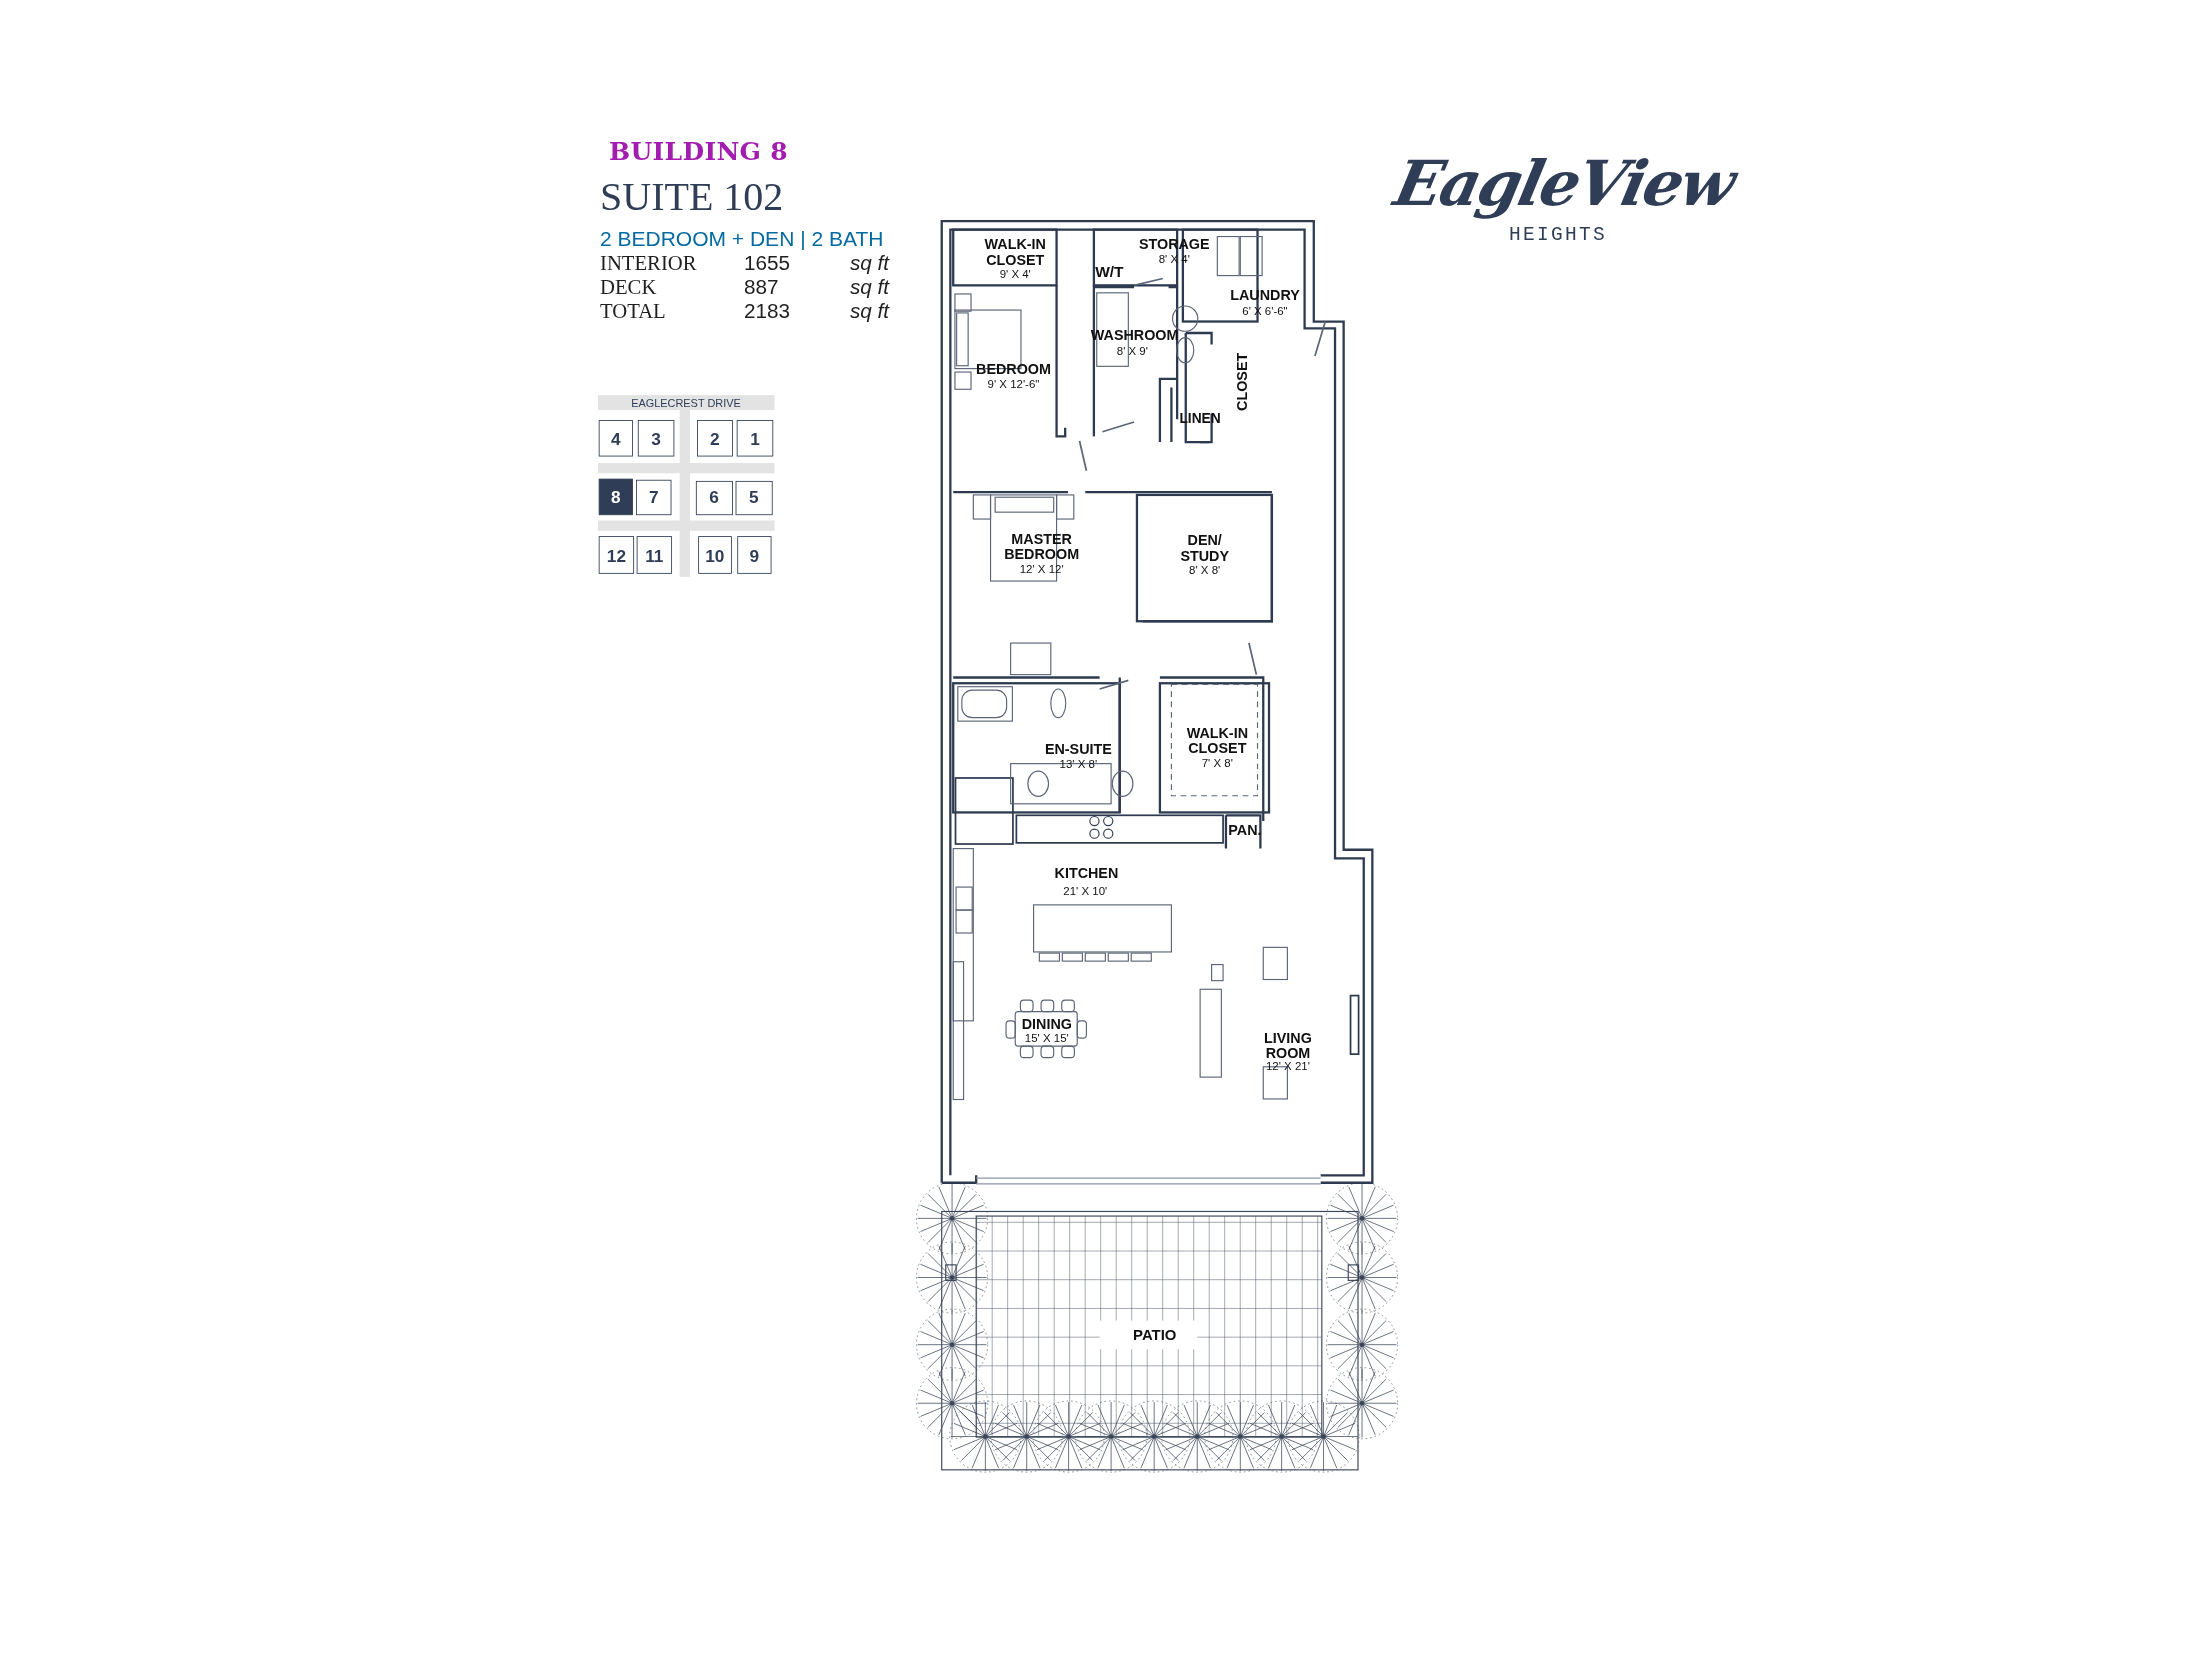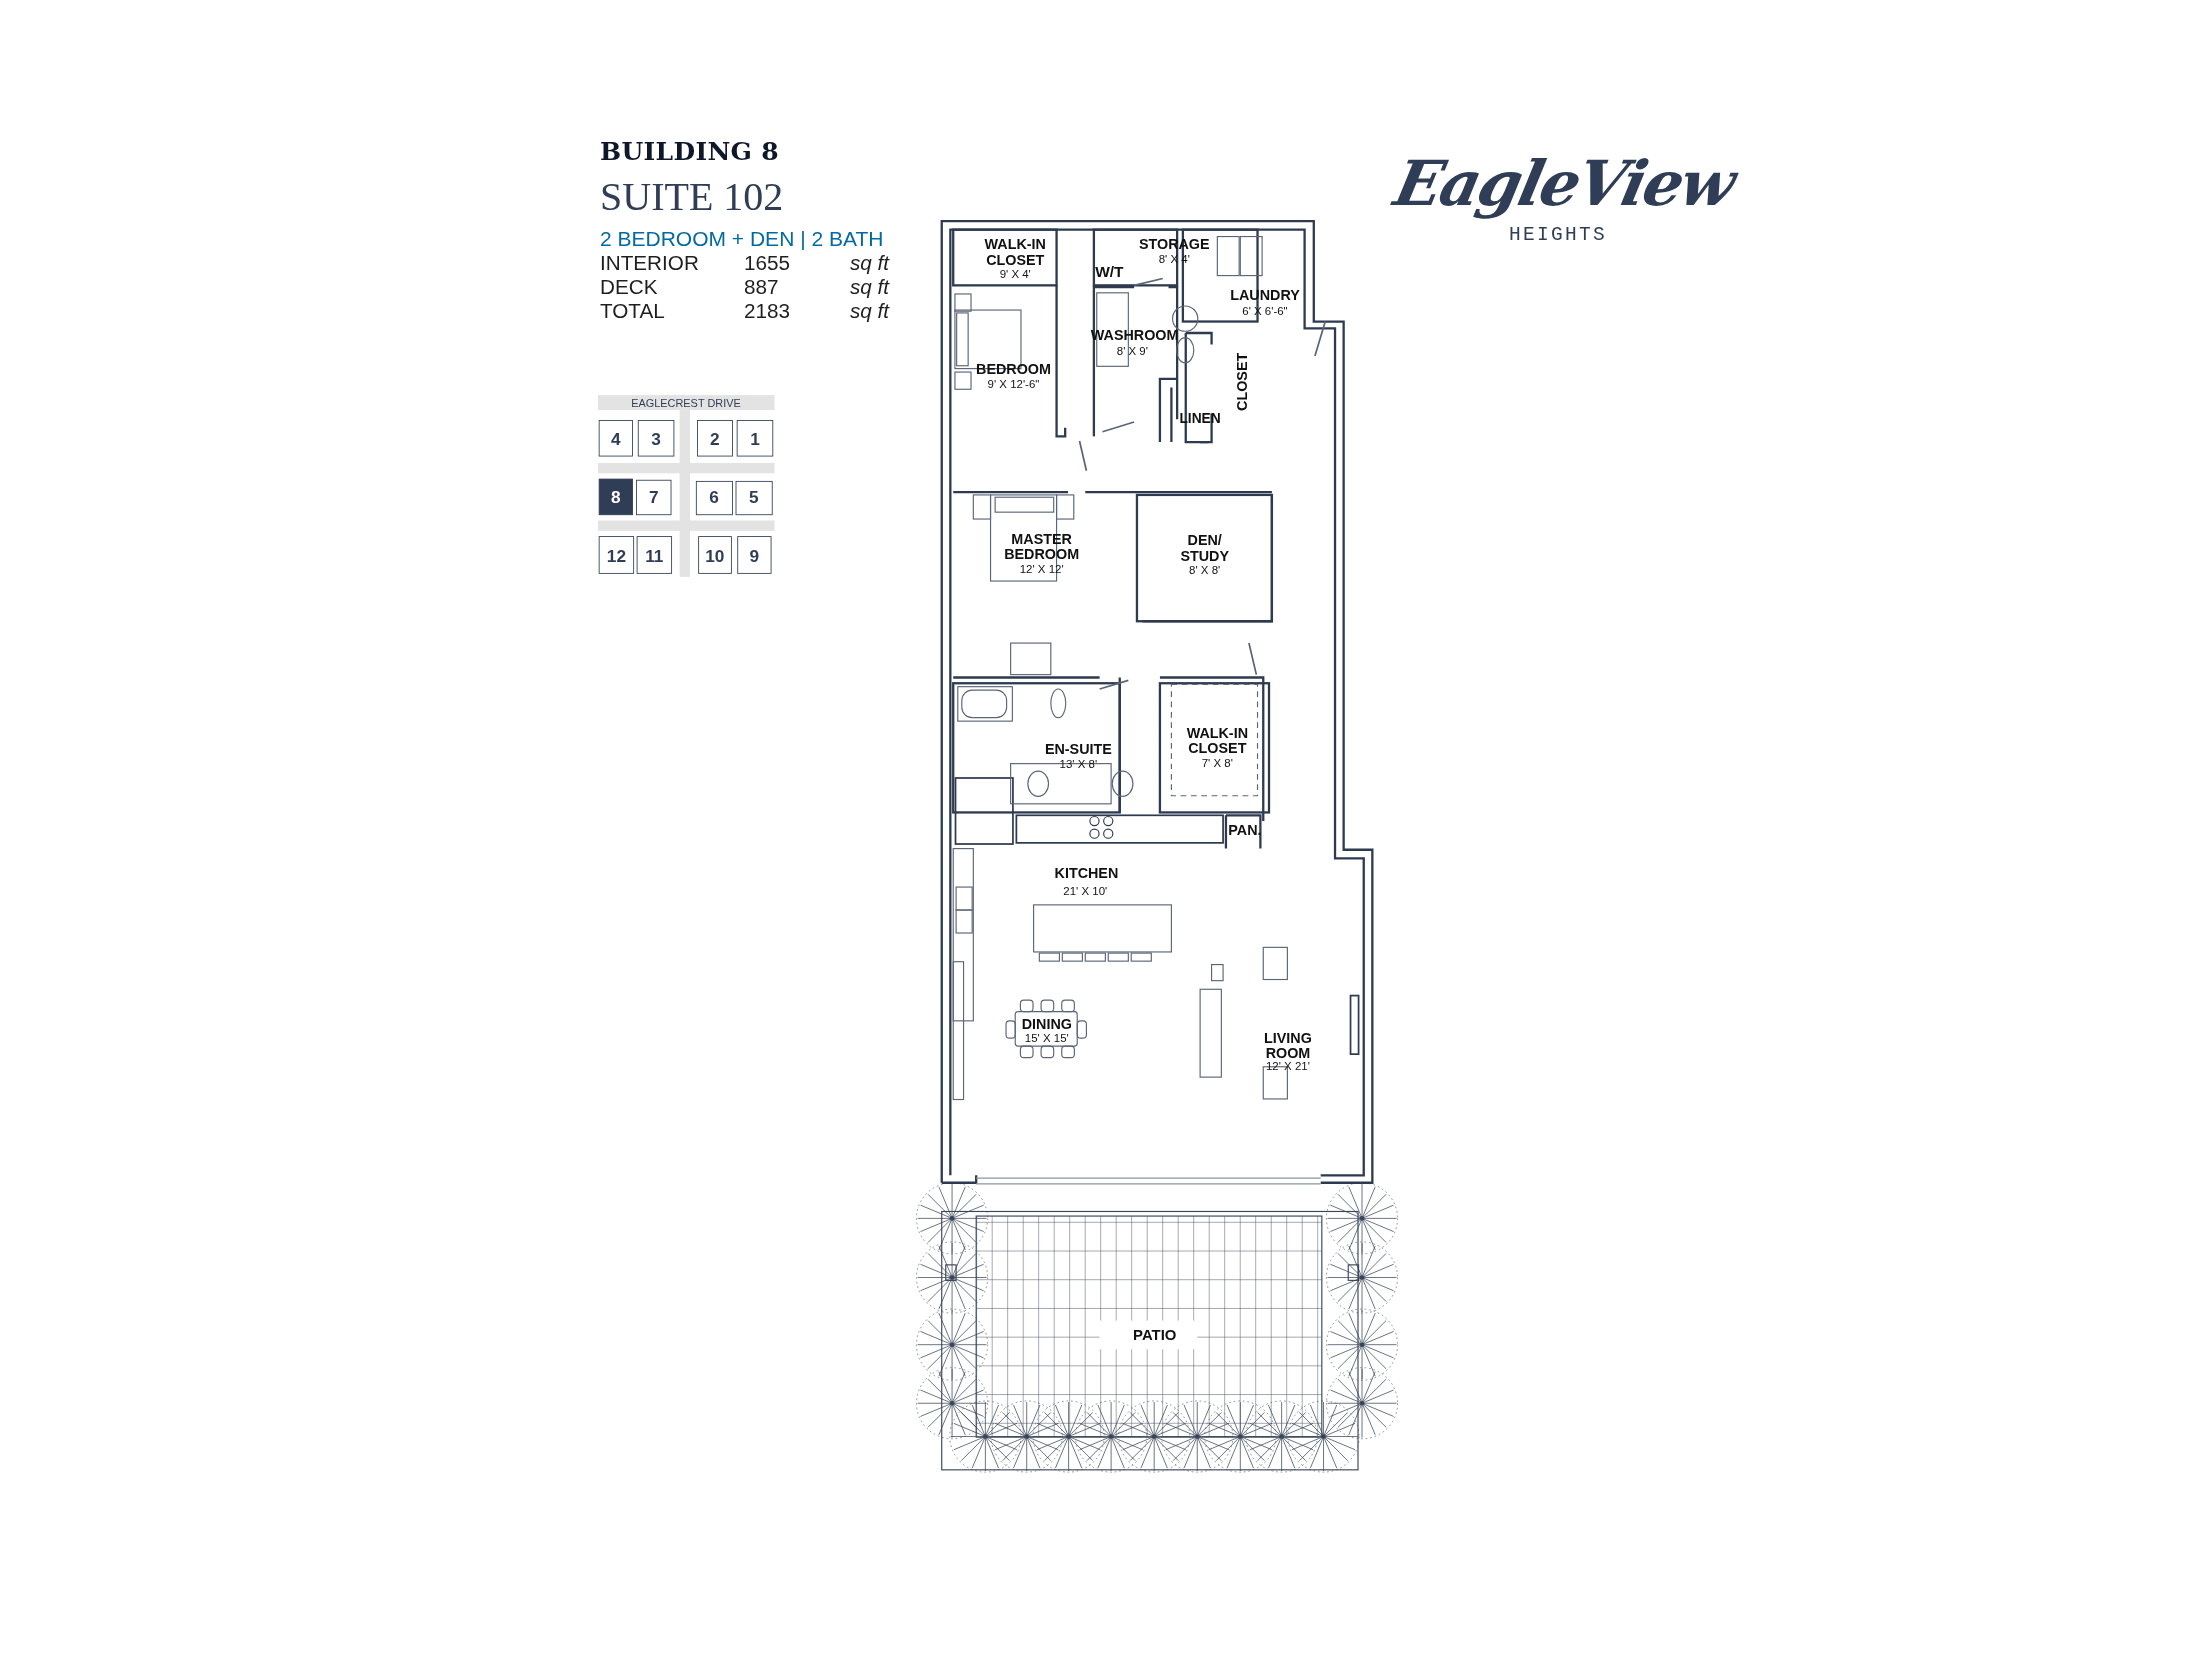--- a/index.html
+++ b/index.html
@@ -1,22 +1,22 @@
 <!DOCTYPE html>
 <html style="font-size:9.2px"><head>
 <meta charset="utf-8">
 <style>
   html, body { margin:0; padding:0; background:#ffffff; }
   body { width:2205px; height:1653px; position:relative; overflow:hidden; font-family:"Liberation Sans", sans-serif; color:#1f2a3a; }
   #info { position:absolute; left:600px; top:137px; }
-  #building { font-family:"DejaVu Serif", serif; font-weight:bold; font-size:25px; color:#0f172a; letter-spacing:0.3px; line-height:29px; }
+  #building { font-family:"DejaVu Serif", serif; font-weight:bold; font-size:25px; color:#a21caf; letter-spacing:0.3px; line-height:29px;margin-left:9px; }
   #suite { font-family:Liberation Serif, serif; font-size:40px; color:#2f3e56; line-height:46px; margin-top:8px; }
   #unit-type { font-size:21px; color:#0369a1; margin-top:5.7px; line-height:25px; }
   .area-row { display:flex; font-size:20.7px; color:#1f1f1f; line-height:24px; }
-  .area-row .lbl { width:144px; }
+  .area-row .lbl { width:144px;font-family:Liberation Serif, serif; }
   .area-row .val { width:86px; }
   .area-row .unit { margin-left:20px;font-style:italic; }
   #keyplan { position:absolute; left:598px; top:395px; width:184px; height:190px; }
   #logo { position:absolute; left:1390px; top:146px; width:253px; height:115px; }
   #logo-script { position:absolute; left:5.7px; top:0px; font-family:"DejaVu Serif", serif; font-style:italic; font-weight:bold; font-size:62px; color:#2f3e56; letter-spacing:-2.3px; transform:skewX(-12deg); line-height:75px; }
   #logo-sub { position:absolute; left:119px; top:78px; font-size:19.5px; color:#2f3e56; letter-spacing:2.3px;font-family:Liberation Mono, monospace; }
   #plan { position:absolute; left:0; top:0; }
   #disclaimer { position:absolute; left:610px; top:1543px; font-size:11.5px; color:#222; line-height:15.5px; width:1091px; font-family:"Liberation Sans", sans-serif; }
   svg text { font-family:"Liberation Sans", sans-serif; }
 </style>

